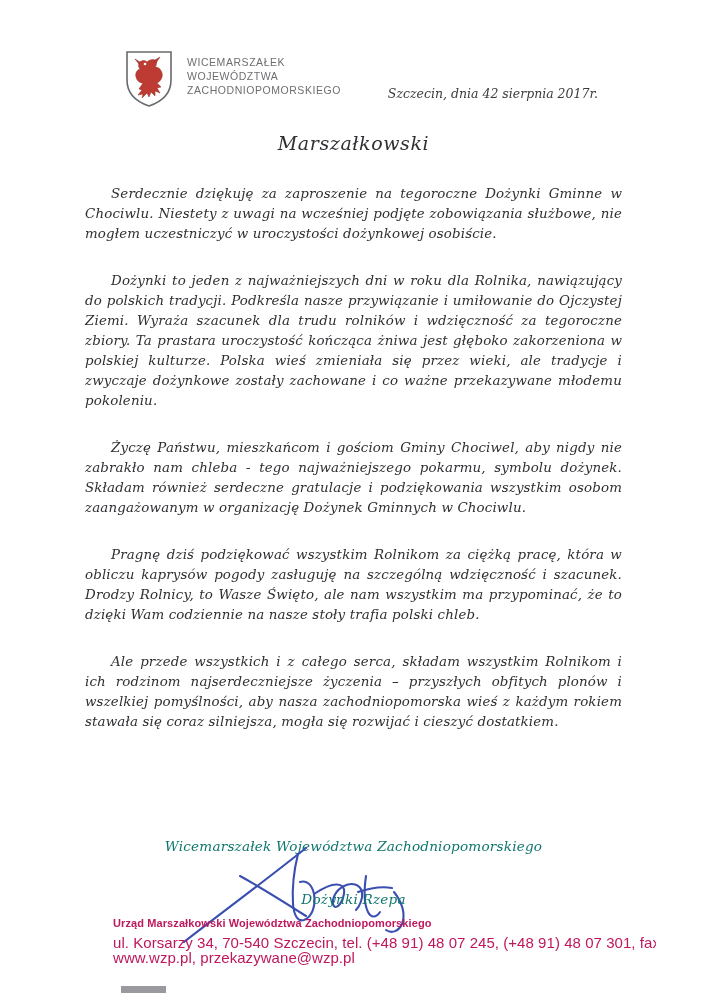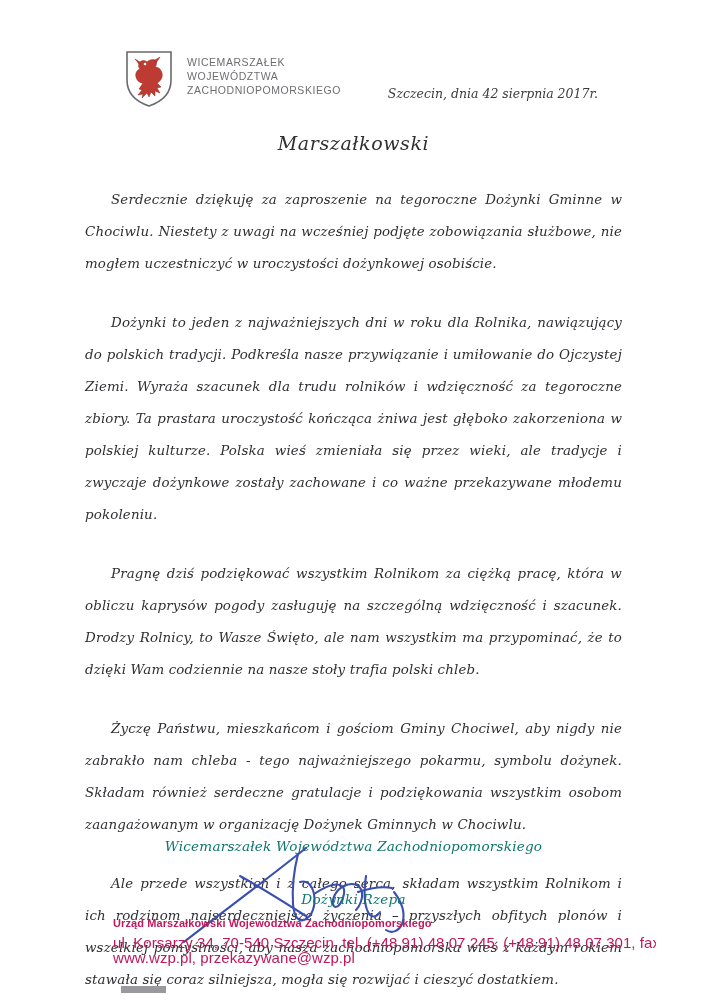--- a/index.html
+++ b/index.html
@@ -70,21 +70,21 @@
     letter-spacing: 0.6px;
     margin: 0 0 30px 0;
     font-weight: normal;
     font-style: italic;
     color: #303034;
   }
   .para {
     text-align: justify;
     text-justify: inter-word;
     font-size: 13.4px;
-    line-height: 32px;
+    line-height: 20px;
     margin: 0 0 27px 0;
     text-indent: 26px;
     letter-spacing: 0.15px;
   }
   .para:last-child { margin-bottom: 0; }
 
   
   #signature-block {
     position: absolute;
     left: 85px;
@@ -181,22 +181,22 @@
     </div>
   </div>
 
   <div id="date-line">Szczecin, dnia 42 sierpnia 2017r.</div>
 
   <div id="letter-body">
     <h1 id="doc-title">Marszałkowski</h1>
 
     <p class="para">Serdecznie dziękuję za zaproszenie na tegoroczne Dożynki Gminne w Chociwlu. Niestety z uwagi na wcześniej podjęte zobowiązania służbowe, nie mogłem uczestniczyć w uroczystości dożynkowej osobiście.</p>
     <p class="para">Dożynki to jeden z najważniejszych dni w roku dla Rolnika, nawiązujący do polskich tradycji. Podkreśla nasze przywiązanie i umiłowanie do Ojczystej Ziemi. Wyraża szacunek dla trudu rolników i wdzięczność za tegoroczne zbiory. Ta prastara uroczystość kończąca żniwa jest głęboko zakorzeniona w polskiej kulturze. Polska wieś zmieniała się przez wieki, ale tradycje i zwyczaje dożynkowe zostały zachowane i co ważne przekazywane młodemu pokoleniu.</p>
+    <p class="para">Życzę Państwu, mieszkańcom i gościom Gminy Chociwel, aby nigdy nie zabrakło nam chleba - tego najważniejszego pokarmu, symbolu dożynek. Składam również serdeczne gratulacje i podziękowania wszystkim osobom zaangażowanym w organizację Dożynek Gminnych w Chociwlu.</p>
     <p class="para">Pragnę dziś podziękować wszystkim Rolnikom za ciężką pracę, która w obliczu kaprysów pogody zasługuję na szczególną wdzięczność i szacunek.  Drodzy Rolnicy, to Wasze Święto, ale nam wszystkim ma przypominać, że to dzięki Wam codziennie na nasze stoły trafia polski chleb.</p>
-    <p class="para">Życzę Państwu, mieszkańcom i gościom Gminy Chociwel, aby nigdy nie zabrakło nam chleba - tego najważniejszego pokarmu, symbolu dożynek. Składam również serdeczne gratulacje i podziękowania wszystkim osobom zaangażowanym w organizację Dożynek Gminnych w Chociwlu.</p>
     <p class="para">Ale przede wszystkich i z całego serca, składam wszystkim Rolnikom i ich rodzinom najserdeczniejsze życzenia – przyszłych obfitych plonów i wszelkiej pomyślności, aby nasza zachodniopomorska wieś z każdym rokiem stawała się coraz silniejsza, mogła się rozwijać i cieszyć dostatkiem.</p>
   </div>
 
   <div id="signature-block">
     <div id="sig-title">Wicemarszałek Województwa Zachodniopomorskiego</div>
 
     <div id="sig-name-row">
       <svg id="sig-ink" viewBox="0 0 300 108" xmlns="http://www.w3.org/2000/svg">
         <g fill="none" stroke="#3a4fb0" stroke-width="2.1" stroke-linecap="round" stroke-linejoin="round">
           <path d="M4 106 C40 78 86 44 126 12"></path>

